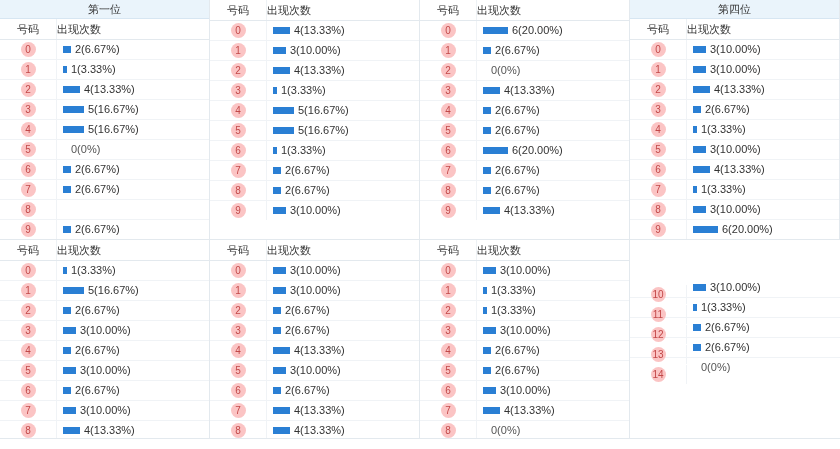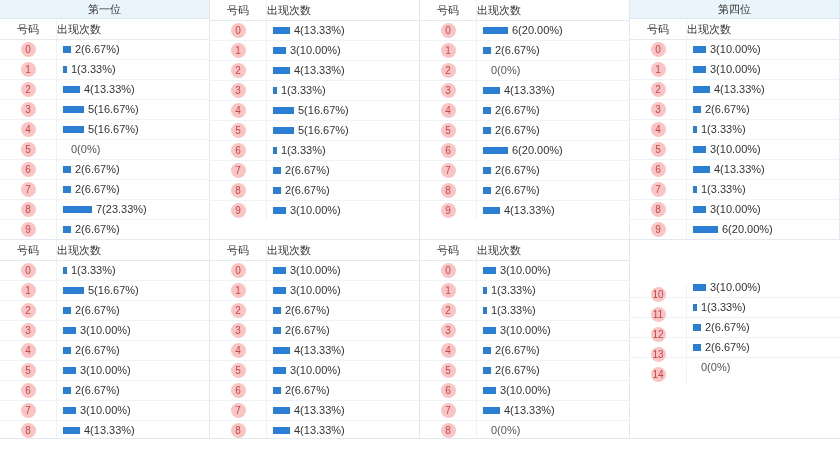--- a/index.html
+++ b/index.html
@@ -196,24 +196,20 @@
           </div>
           <div class="col-cnt">
             <span class="bar" style="width: 8px;"></span>
             <span class="cnt-text">2(6.67%)</span>
           </div>
         </div>
         <div class="row">
           <div class="col-num">
             <span class="ball">8</span>
           </div>
-          <div class="col-cnt">
-            <span class="bar" style="width: 29px;"></span>
-            <span class="cnt-text">7(23.33%)</span>
-          </div>
         </div>
         <div class="row">
           <div class="col-num">
             <span class="ball">9</span>
           </div>
           <div class="col-cnt">
             <span class="bar" style="width: 8px;"></span>
             <span class="cnt-text">2(6.67%)</span>
           </div>
         </div>

